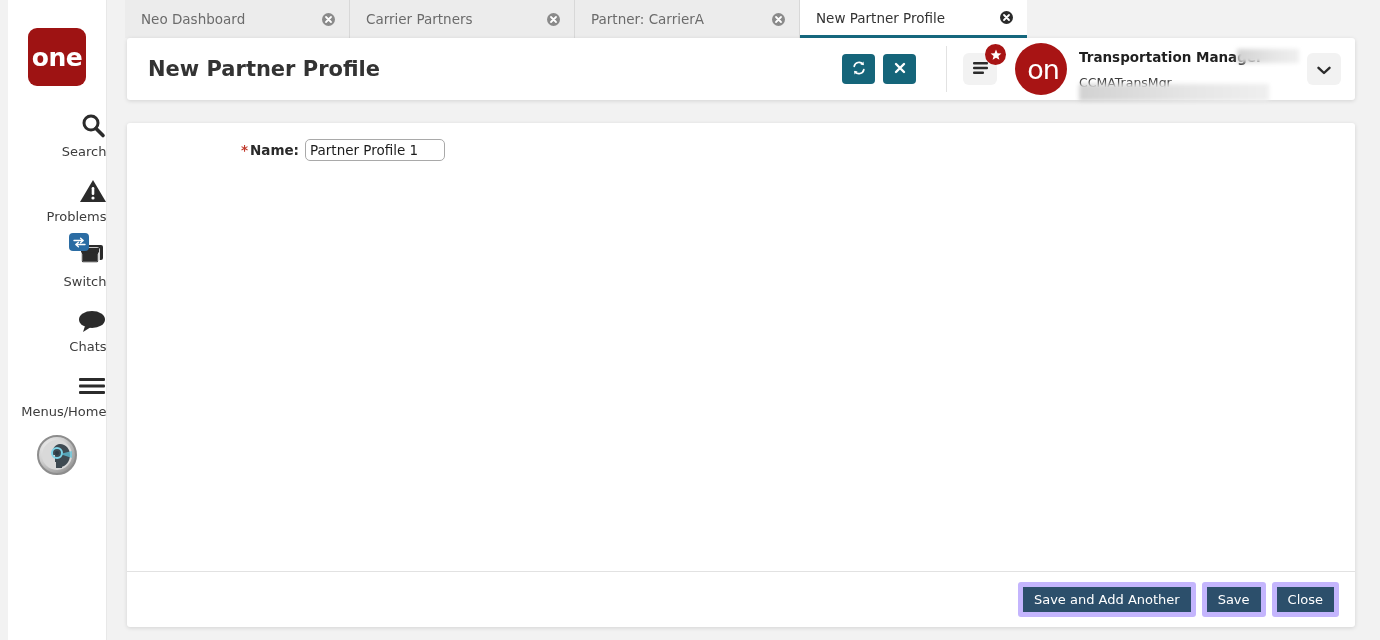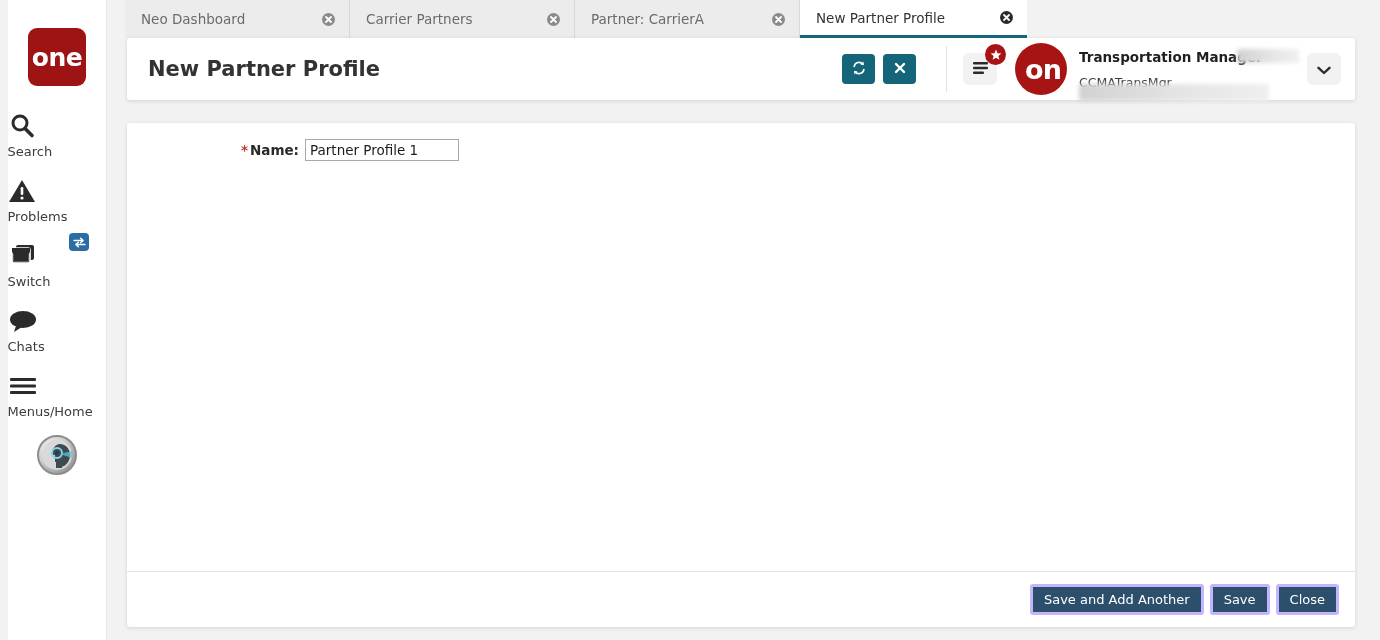--- a/index.html
+++ b/index.html
@@ -30,21 +30,21 @@
     border-radius: 9px;
     display: flex; align-items: center; justify-content: center;
     margin-bottom: 16px;
   }
   .logo-text {
     color: #fff; font-size: 25px; font-weight: 600;
     letter-spacing: -0.5px; line-height: 1;
   }
   .nav-item {
     width: 99px;
-    display: flex; flex-direction: column; align-items: flex-start;
+    display: flex; flex-direction: column; align-items: flex-end;
     padding: 9px 0 8px 0;
     cursor: pointer;
     position: relative;
   }
   .nav-icon { height: 30px; display: flex; align-items: center; justify-content: center; position: relative; }
   .nav-icon svg { display: block; }
   .nav-label {
     font-size: 13px; color: #3c3c3c; margin-top: 3px;
     font-family: "DejaVu Sans", "Liberation Sans", sans-serif;
   }
@@ -137,21 +137,21 @@
   }
   .user-avatar {
     width: 52px; height: 52px; border-radius: 50%;
     background: #a81414;
     margin-left: 18px;
     display: flex; align-items: center; justify-content: center;
     overflow: hidden; flex: none;
     cursor: pointer;
   }
   .user-avatar-inner {
-    color: #fff; font-size: 27px; font-weight: 700; letter-spacing: -1px;
+    color: #fff; font-size: 27px; font-weight: 400; letter-spacing: -1px;
     transform: translateX(2px);
     filter: blur(0.6px);
   }
   .user-info { margin-left: 12px; width: 210px; position: relative; }
   .user-role { font-size: 13.5px; font-weight: bold; color: #1f1f1f; white-space: nowrap; }
   .user-name { font-size: 12.5px; color: #3d3d3d; margin-top: 10px; }
   .redact {
     background: linear-gradient(90deg,#d2d2d2,#e6e6e6 60%,#efefef);
     filter: blur(2px);
     border-radius: 1px;
@@ -175,37 +175,37 @@
     display: flex; flex-direction: column;
   }
   .form-body { flex: 1; padding: 16px 0 0 0; }
   .form-row { display: flex; align-items: center; }
   .form-label {
     width: 178px; text-align: right; padding-right: 6px;
     font-size: 13.5px; font-weight: bold; color: #2a2a2a;
   }
   .req-star { color: #c0392b; font-weight: bold; margin-right: 2px; }
   .form-input {
-    width: 154px; height: 22px;
+    width: 140px; height: 22px;
     border: 1px solid #a9a9a9;
     background: #fff;
     font-size: 13.5px; color: #1c1c1c;
     padding: 0 4px;
     font-family: "DejaVu Sans", "Liberation Sans", sans-serif;
-    border-radius: 0;
+    border-radius: 5px;
     outline: none;
   }
   .card-footer {
     height: 56px; border-top: 1px solid #e2e2e2;
     display: flex; align-items: center; justify-content: flex-end;
     padding-right: 16px; gap: 6px;
   }
   .btn {
     background: #2c4f6b;
-    border: 3px solid #c4b5fd;
+    border: 5px solid #c4b5fd;
     color: #ffffff;
     font-size: 13px;
     font-family: "DejaVu Sans", "Liberation Sans", sans-serif;
     padding: 5px 11px;
     border-radius: 3px;
     cursor: pointer;
     white-space: nowrap;
   }
 </style>
 </head>

